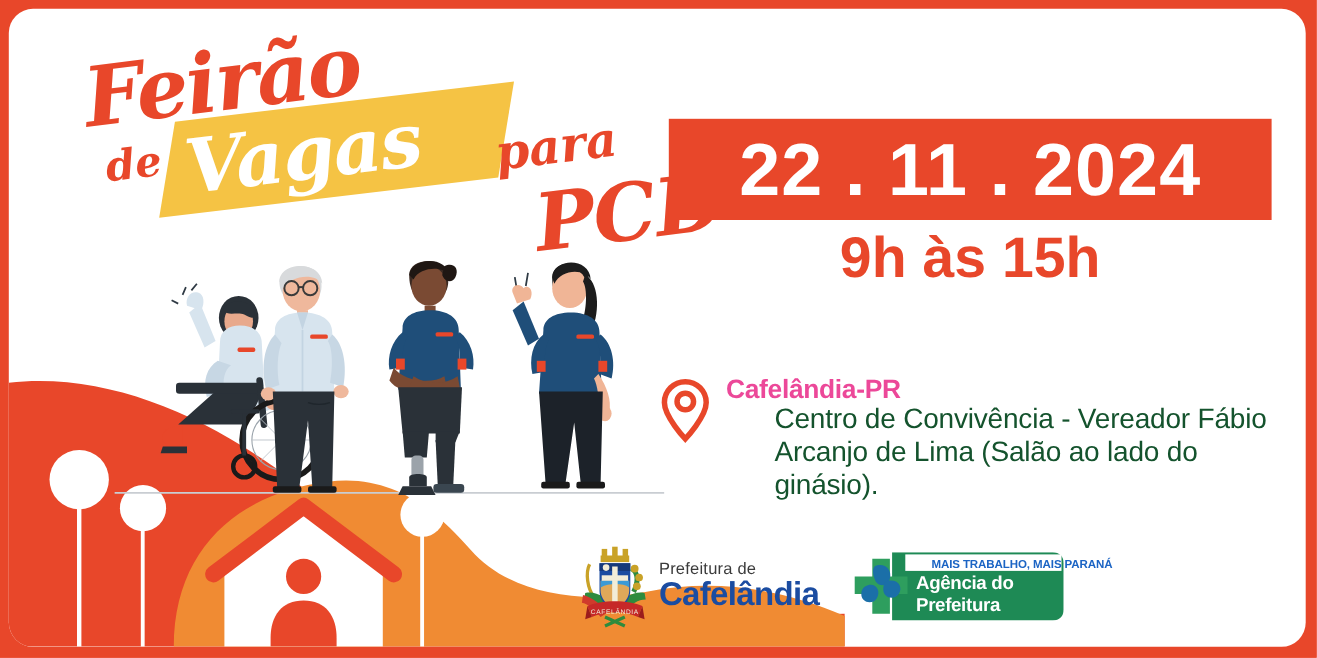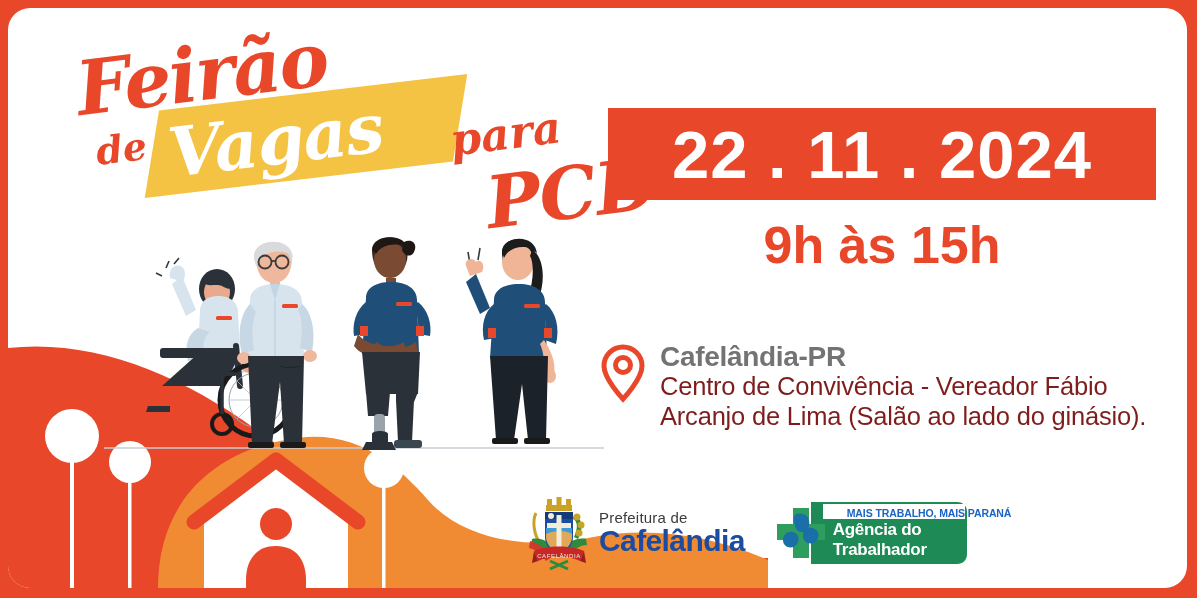--- a/index.html
+++ b/index.html
@@ -90,43 +90,44 @@
     font-weight:bold;font-size:67px;
     letter-spacing:1px;line-height:1;
     white-space:nowrap;
   }
   .hours{
     width:548px;text-align:center;
     color:#E8472A;
     font-family:"Liberation Sans",sans-serif;
     font-weight:bold;font-size:52px;
     line-height:1.12;
-    margin-top:16px;
+    margin-top:6px;
     white-space:nowrap;
   }
 
   .loc-row{
     position:absolute;left:592px;top:333px;
     width:590px;display:flex;align-items:flex-start;gap:14px;
   }
   .pin{flex:0 0 auto;margin-top:2px;}
   .loc-text{padding-top:1px;}
   .loc-city{
-    color:#737373;
-    font-family:"Liberation Sans",sans-serif;
-    font-weight:bold;font-size:28px;
+    color:#ec4899;
+    font-family:"Liberation Sans",sans-serif;
+    font-weight:bold;font-size:24px;
     line-height:1.06;letter-spacing:-0.3px;
     white-space:nowrap;
   }
   .loc-addr{
-    color:#7f1d1d;
+    color:#14532d;
     font-family:"Liberation Sans",sans-serif;
     font-size:25.5px;font-weight:normal;
     line-height:1.17;letter-spacing:-0.2px;
     max-width:545px;
+    margin-left:44px;
   }
 
   
   .logos{
     position:absolute;left:520px;bottom:14px;
     width:660px;height:82px;
     display:flex;align-items:center;gap:26px;
   }
   .logo-pref{display:flex;align-items:center;gap:9px;}
   .pref-words{line-height:1;}
@@ -365,19 +366,19 @@
         <svg width="196" height="62" viewBox="0 0 196 62" style="position:absolute;left:0;top:0;">
           <path d="M40,0 L186,0 C192,0 196,4 196,10 L196,52 C196,58 192,62 186,62 L40,62 Z" fill="#1E8A55"></path>
           <rect x="52" y="2" width="142" height="15" fill="#FFFFFF"></rect>
           <path d="M22,6 L38,6 L38,22 L54,22 L54,38 L38,38 L38,56 L22,56 L22,38 L6,38 L6,22 L22,22 Z" fill="#2E9E5E"></path>
           <path d="M26,12 C34,10 40,16 38,24 C36,32 26,32 24,24 C22,18 22,13 26,12 Z" fill="#1B6FA8"></path>
           <path d="M36,26 C46,24 50,32 46,38 C42,44 32,42 32,34 C32,29 33,27 36,26 Z" fill="#1B6FA8"></path>
           <path d="M18,30 C26,28 30,36 26,42 C22,48 12,46 12,38 C12,33 15,31 18,30 Z" fill="#1B6FA8"></path>
         </svg>
         <div class="ag-slogan">MAIS TRABALHO, MAIS PARANÁ</div>
         <div class="ag-l1">Agência do</div>
-        <div class="ag-l2">Trabalhador</div>
+        <div class="ag-l2">Prefeitura</div>
       </div>
 
     </div>
 
   </div>
 </div>
 
 </body></html>

